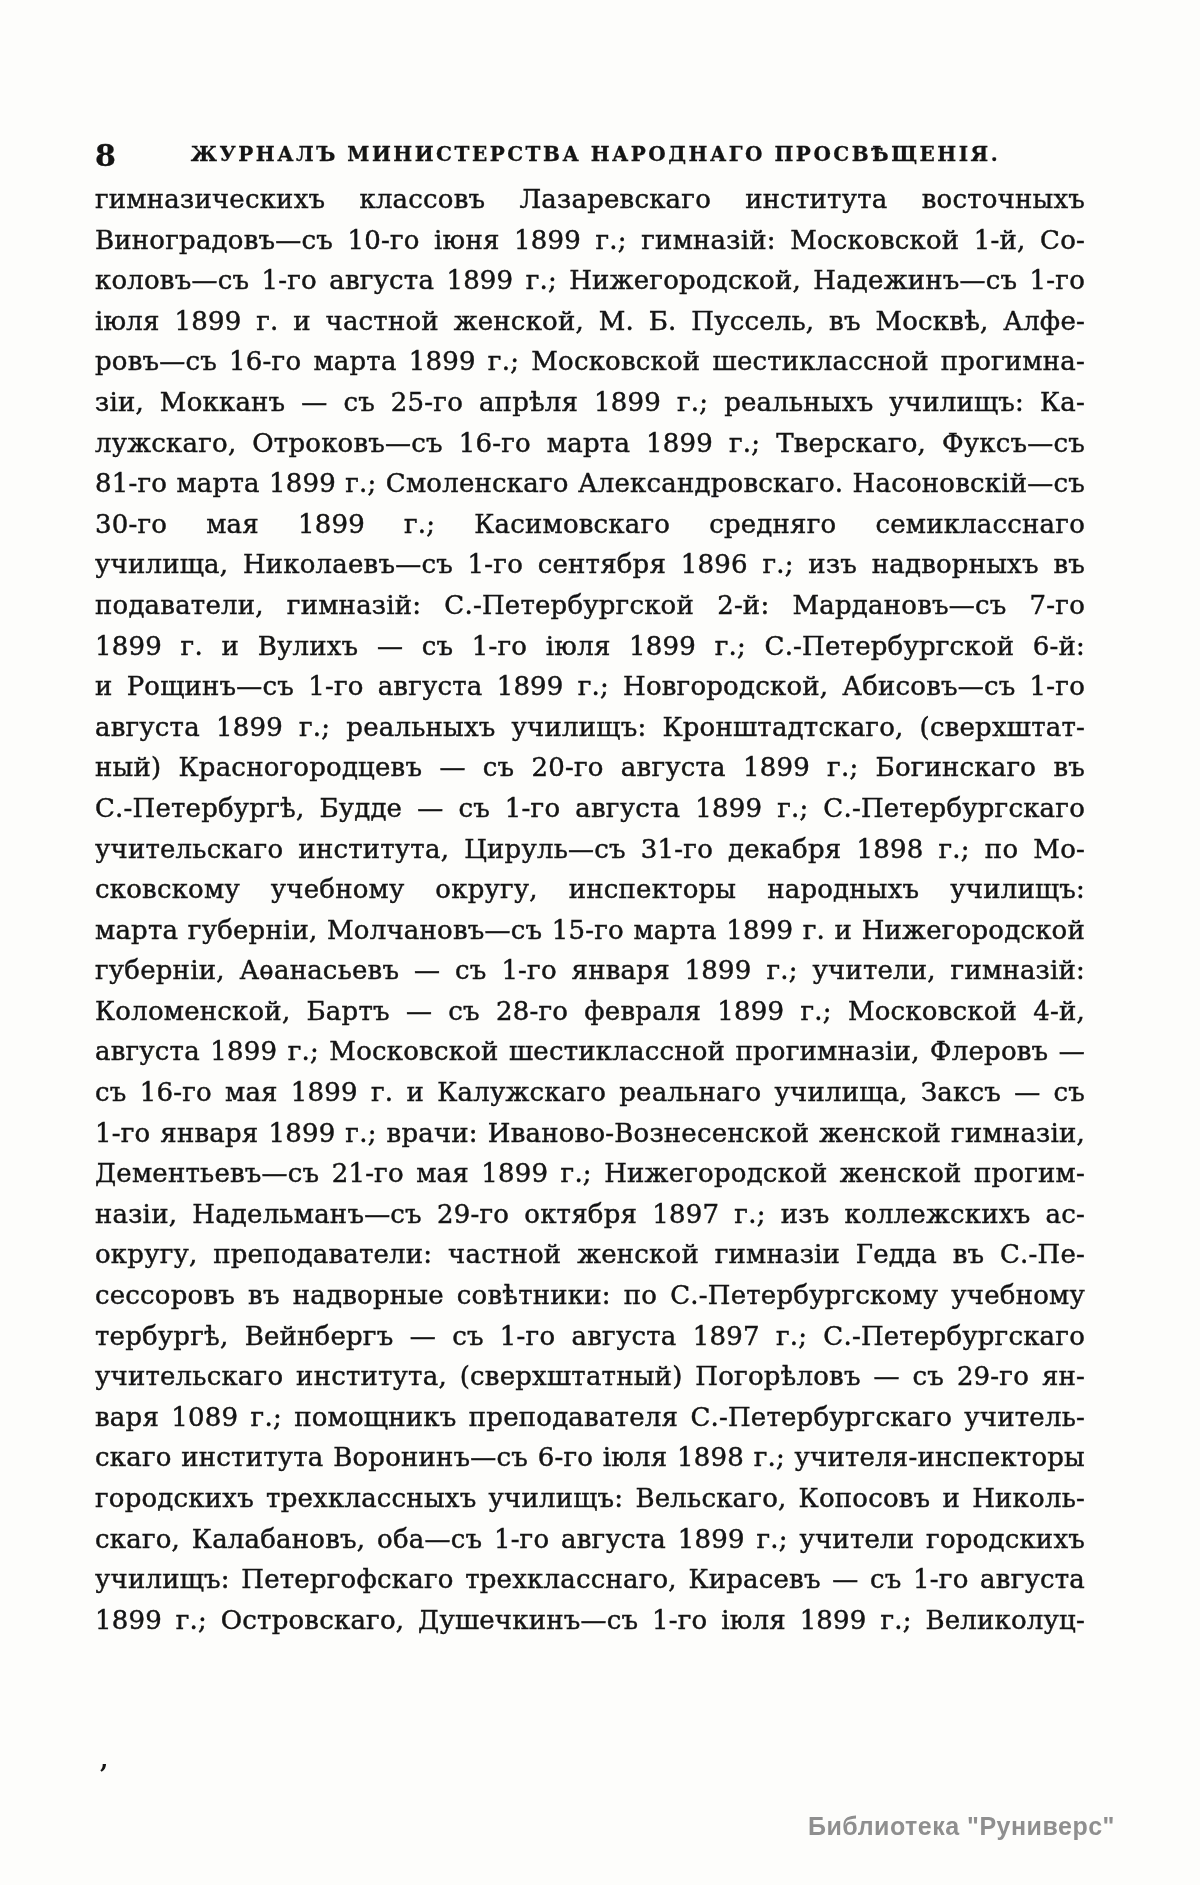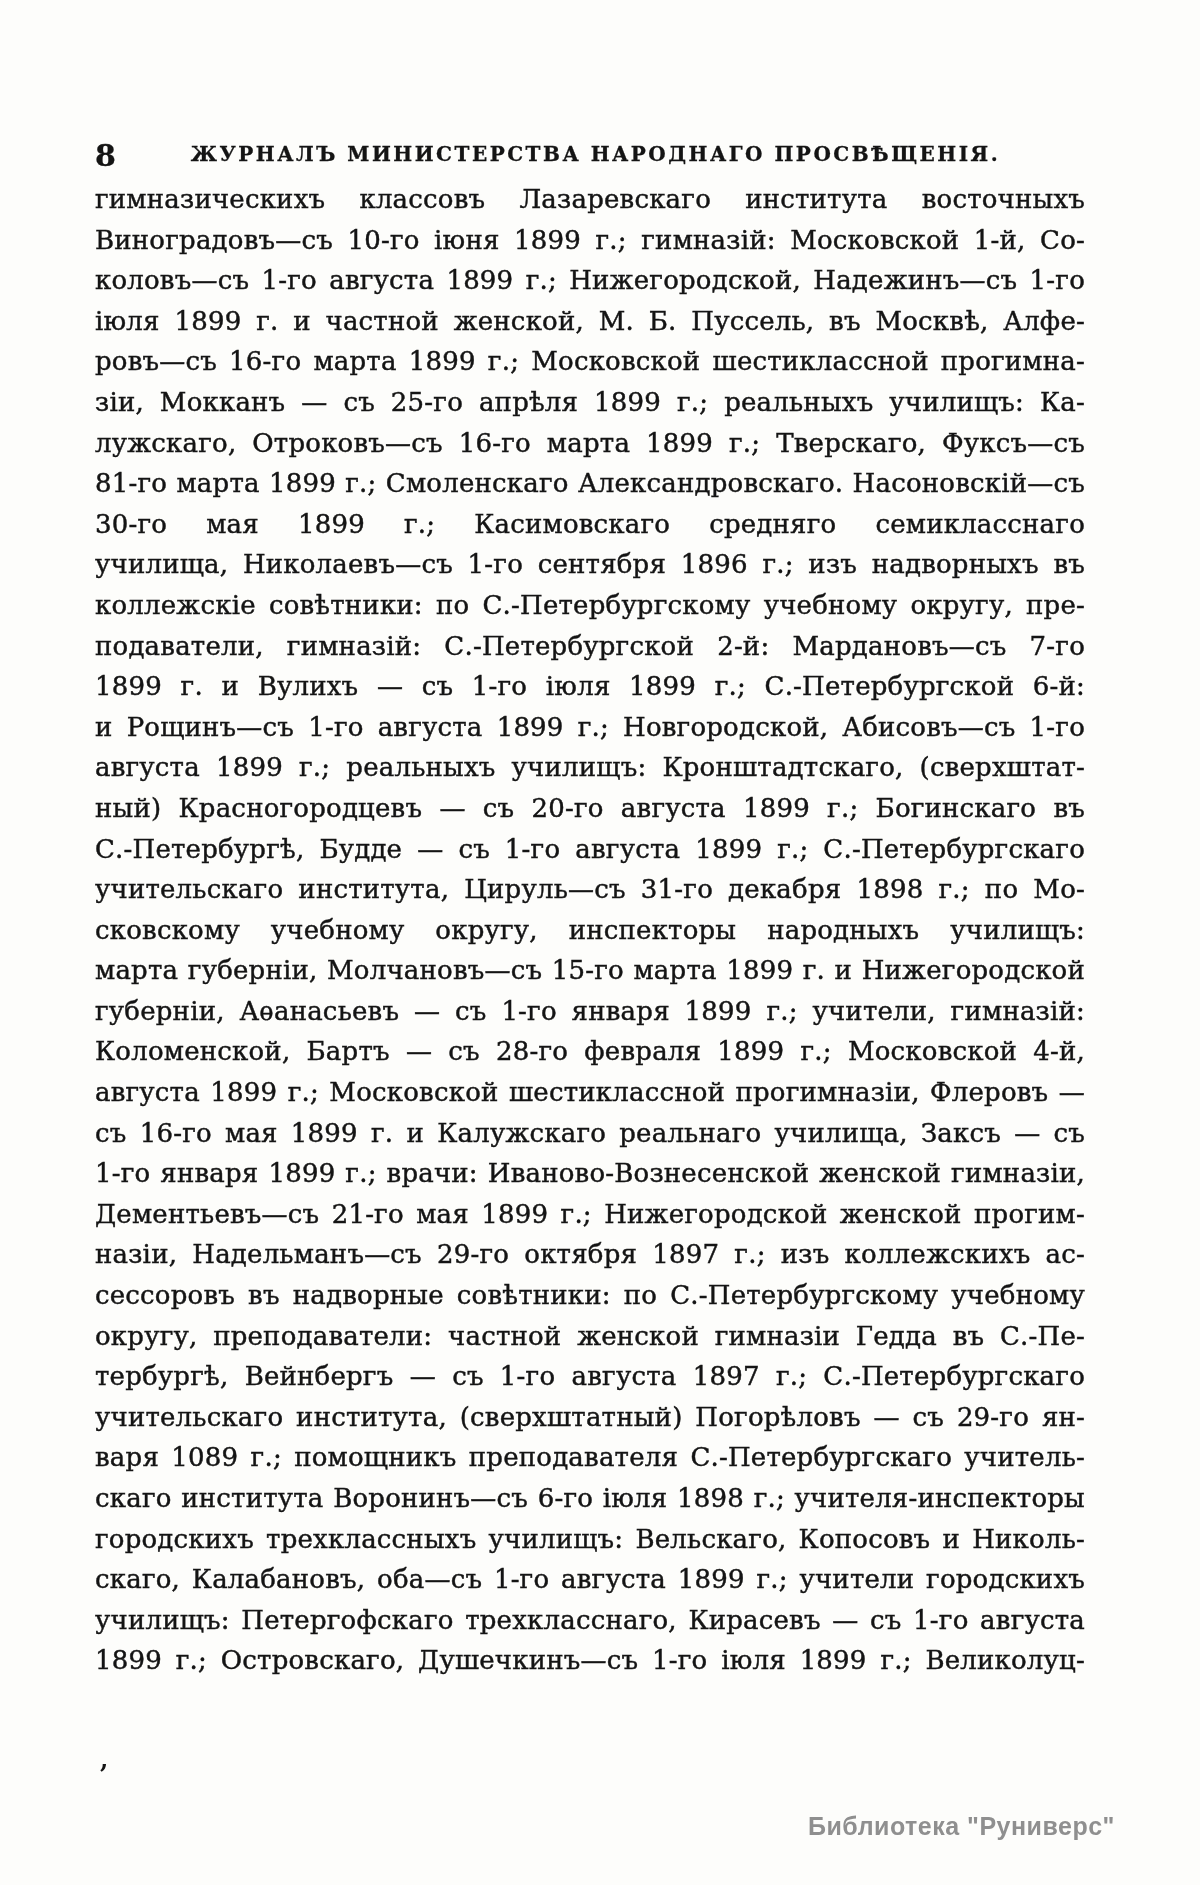--- a/index.html
+++ b/index.html
@@ -101,39 +101,38 @@
       <div class="line"><span>гимназическихъ классовъ Лазаревскаго института восточныхъ языковъ,</span></div>
       <div class="line"><span class="it">Виноградовъ</span><span>—съ 10-го іюня 1899 г.; гимназій: Московской 1-й, </span><span class="it">Со-</span></div>
       <div class="line"><span class="it">коловъ</span><span>—съ 1-го августа 1899 г.; Нижегородской, </span><span class="it">Надежинъ</span><span>—съ 1-го</span></div>
       <div class="line"><span>іюля 1899 г. и частной женской, М. Б. Пуссель, въ Москвѣ, </span><span class="it">Алфе-</span></div>
       <div class="line"><span class="it">ровъ</span><span>—съ 16-го марта 1899 г.; Московской шестиклассной прогимна-</span></div>
       <div class="line"><span>зіи, </span><span class="it">Мокканъ</span><span> — съ 25-го апрѣля 1899 г.; реальныхъ училищъ: Ка-</span></div>
       <div class="line"><span>лужскаго, </span><span class="it">Отроковъ</span><span>—съ 16-го марта 1899 г.; Тверскаго, </span><span class="it">Фуксъ</span><span>—съ</span></div>
       <div class="line"><span>81-го марта 1899 г.; Смоленскаго Александровскаго. </span><span class="it">Насоновскій</span><span>—съ</span></div>
       <div class="line"><span>30-го мая 1899 г.; Касимовскаго средняго семикласснаго техническаго</span></div>
       <div class="line"><span>училища, </span><span class="it">Николаевъ</span><span>—съ 1-го сентября 1896 г.; изъ надворныхъ въ</span></div>
-      <div class="line"><span class="it">коллежскіе совѣтники</span><span>: по С.-Петербургскому учебному округу, пре-</span></div>
       <div class="line"><span>подаватели, гимназій: С.-Петербургской 2-й: </span><span class="it">Мардановъ</span><span>—съ 7-го іюня</span></div>
       <div class="line"><span>1899 г. и </span><span class="it">Вулихъ</span><span> — съ 1-го іюля 1899 г.; С.-Петербургской 6-й:</span></div>
       <div class="line"><span>и </span><span class="it">Рощинъ</span><span>—съ 1-го августа 1899 г.; Новгородской, </span><span class="it">Абисовъ</span><span>—съ 1-го</span></div>
       <div class="line"><span>августа 1899 г.; реальныхъ училищъ: Кронштадтскаго, (сверхштат-</span></div>
       <div class="line"><span>ный) </span><span class="it">Красногородцевъ</span><span> — съ 20-го августа 1899 г.; Богинскаго въ</span></div>
       <div class="line"><span>С.-Петербургѣ, </span><span class="it">Будде</span><span> — съ 1-го августа 1899 г.; С.-Петербургскаго</span></div>
       <div class="line"><span>учительскаго института, </span><span class="it">Цируль</span><span>—съ 31-го декабря 1898 г.; по Мо-</span></div>
       <div class="line"><span>сковскому учебному округу, инспекторы народныхъ училищъ: Москов-</span></div>
       <div class="line"><span>марта губерніи, </span><span class="it">Молчановъ</span><span>—съ 15-го марта 1899 г. и Нижегородской</span></div>
       <div class="line"><span>губерніи, </span><span class="it">Аѳанасьевъ</span><span> — съ 1-го января 1899 г.; учители, гимназій:</span></div>
       <div class="line"><span>Коломенской, </span><span class="it">Бартъ</span><span> — съ 28-го февраля 1899 г.; Московской 4-й,</span></div>
       <div class="line"><span>августа 1899 г.; Московской шестиклассной прогимназіи, </span><span class="it">Флеровъ</span><span> —</span></div>
       <div class="line"><span>съ 16-го мая 1899 г. и Калужскаго реальнаго училища, </span><span class="it">Заксъ</span><span> — съ</span></div>
       <div class="line"><span>1-го января 1899 г.; врачи: Иваново-Вознесенской женской гимназіи,</span></div>
       <div class="line"><span class="it">Дементьевъ</span><span>—съ 21-го мая 1899 г.; Нижегородской женской прогим-</span></div>
       <div class="line"><span>назіи, </span><span class="it">Надельманъ</span><span>—съ 29-го октября 1897 г.; изъ коллежскихъ ас-</span></div>
+      <div class="line"><span>округу, преподаватели: частной женской гимназіи Гедда въ С.-Пе-</span></div>
       <div class="line"><span>сессоровъ въ </span><span class="it">надворные совѣтники</span><span>: по С.-Петербургскому учебному</span></div>
-      <div class="line"><span>округу, преподаватели: частной женской гимназіи Гедда въ С.-Пе-</span></div>
       <div class="line"><span>тербургѣ, </span><span class="it">Вейнбергъ</span><span> — съ 1-го августа 1897 г.; С.-Петербургскаго</span></div>
       <div class="line"><span>учительскаго института, (сверхштатный) </span><span class="it">Погорѣловъ</span><span> — съ 29-го ян-</span></div>
       <div class="line"><span>варя 1089 г.; помощникъ преподавателя С.-Петербургскаго учитель-</span></div>
       <div class="line"><span>скаго института </span><span class="it">Воронинъ</span><span>—съ 6-го іюля 1898 г.; учителя-инспекторы</span></div>
       <div class="line"><span>городскихъ трехклассныхъ училищъ: Вельскаго, </span><span class="it">Копосовъ</span><span> и Николь-</span></div>
       <div class="line"><span>скаго, </span><span class="it">Калабановъ</span><span>, оба—съ 1-го августа 1899 г.; учители городскихъ</span></div>
       <div class="line"><span>училищъ: Петергофскаго трехкласснаго, </span><span class="it">Кирасевъ</span><span> — съ 1-го августа</span></div>
       <div class="line"><span>1899 г.; Островскаго, </span><span class="it">Душечкинъ</span><span>—съ 1-го іюля 1899 г.; Великолуц-</span></div>
     </div>
 

